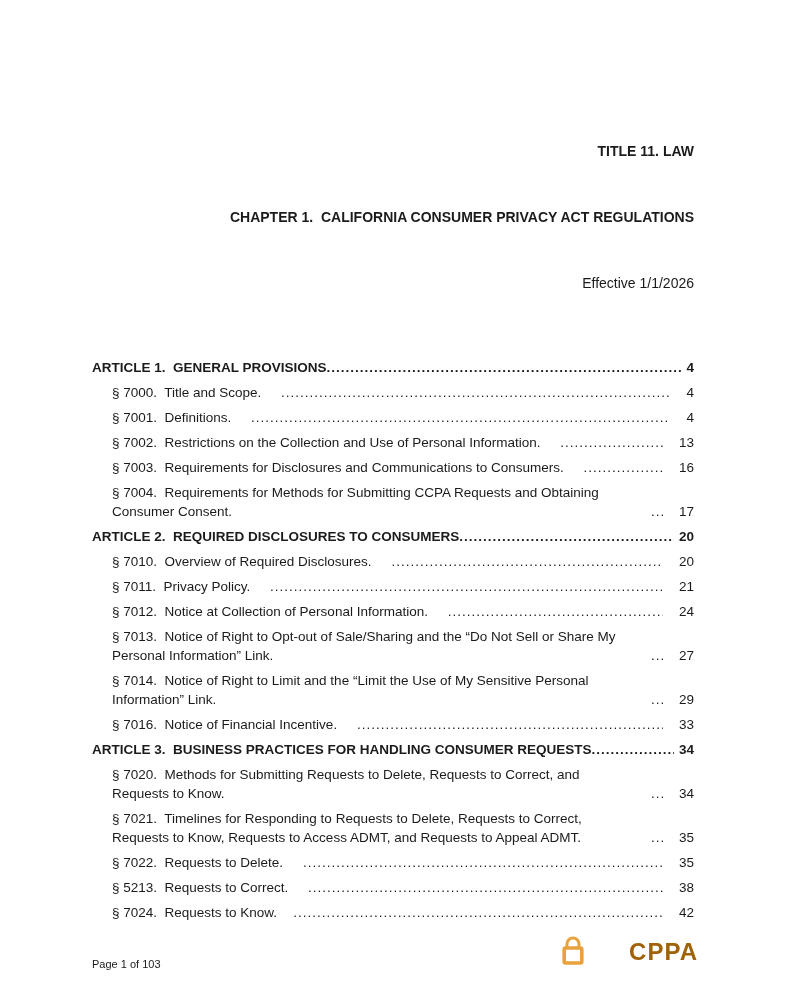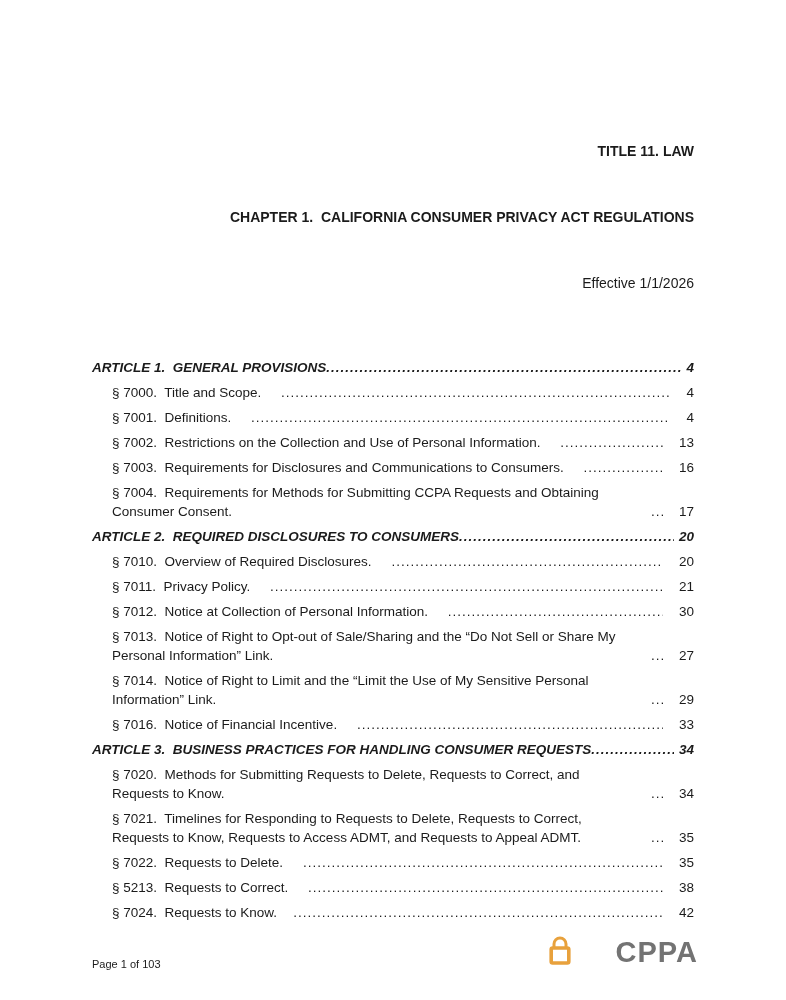--- a/index.html
+++ b/index.html
@@ -31,21 +31,21 @@
   .toc {
     margin-top: 20px;
     font-size: 13.5px;
   }
   .toc-entry {
     display: flex;
     align-items: flex-end;
     line-height: 19px;
     margin-bottom: 6px;
   }
-  .toc-entry.article { font-weight: bold; margin-top: 2px; font-style: italic; }
+  .toc-entry.article { font-weight: bold; margin-top: 2px; }
   .toc-entry.section { padding-left: 20px; gap: 16px; }
   .entry-label {
     flex: 0 1 auto;
     white-space: pre-wrap;
   }
   .dots {
     flex: 1 1 12px;
     min-width: 12px;
     overflow: hidden;
     white-space: nowrap;
@@ -66,24 +66,24 @@
   }
   .logo {
     position: absolute;
     right: 88px;
     bottom: 33px;
     display: flex;
     align-items: flex-end;
     gap: 3px;
   }
   .logo-text {
-    font-size: 29px;
+    font-size: 24px;
     font-weight: bold;
     letter-spacing: 1px;
-    color: #737373;
+    color: #a16207;
     line-height: 30px;
     margin-left: 40px;
   }
   .lock-icon { display: block; }
 </style>
 </head>
 <body>
 
 <div class="page-content">
 
@@ -144,21 +144,21 @@
 
   <div class="toc-entry section">
     <span class="entry-label">§ 7011.  Privacy Policy. </span>
     <span class="dots"></span>
     <span class="page-num">21</span>
   </div>
 
   <div class="toc-entry section">
     <span class="entry-label">§ 7012.  Notice at Collection of Personal Information. </span>
     <span class="dots"></span>
-    <span class="page-num">30</span>
+    <span class="page-num">24</span>
   </div>
 
   <div class="toc-entry section">
     <span class="entry-label">§ 7013.  Notice of Right to Opt-out of Sale/Sharing and the “Do Not Sell or Share My Personal Information” Link. </span>
     <span class="dots"></span>
     <span class="page-num">27</span>
   </div>
 
   <div class="toc-entry section">
     <span class="entry-label">§ 7014.  Notice of Right to Limit and the “Limit the Use of My Sensitive Personal Information” Link.</span>

